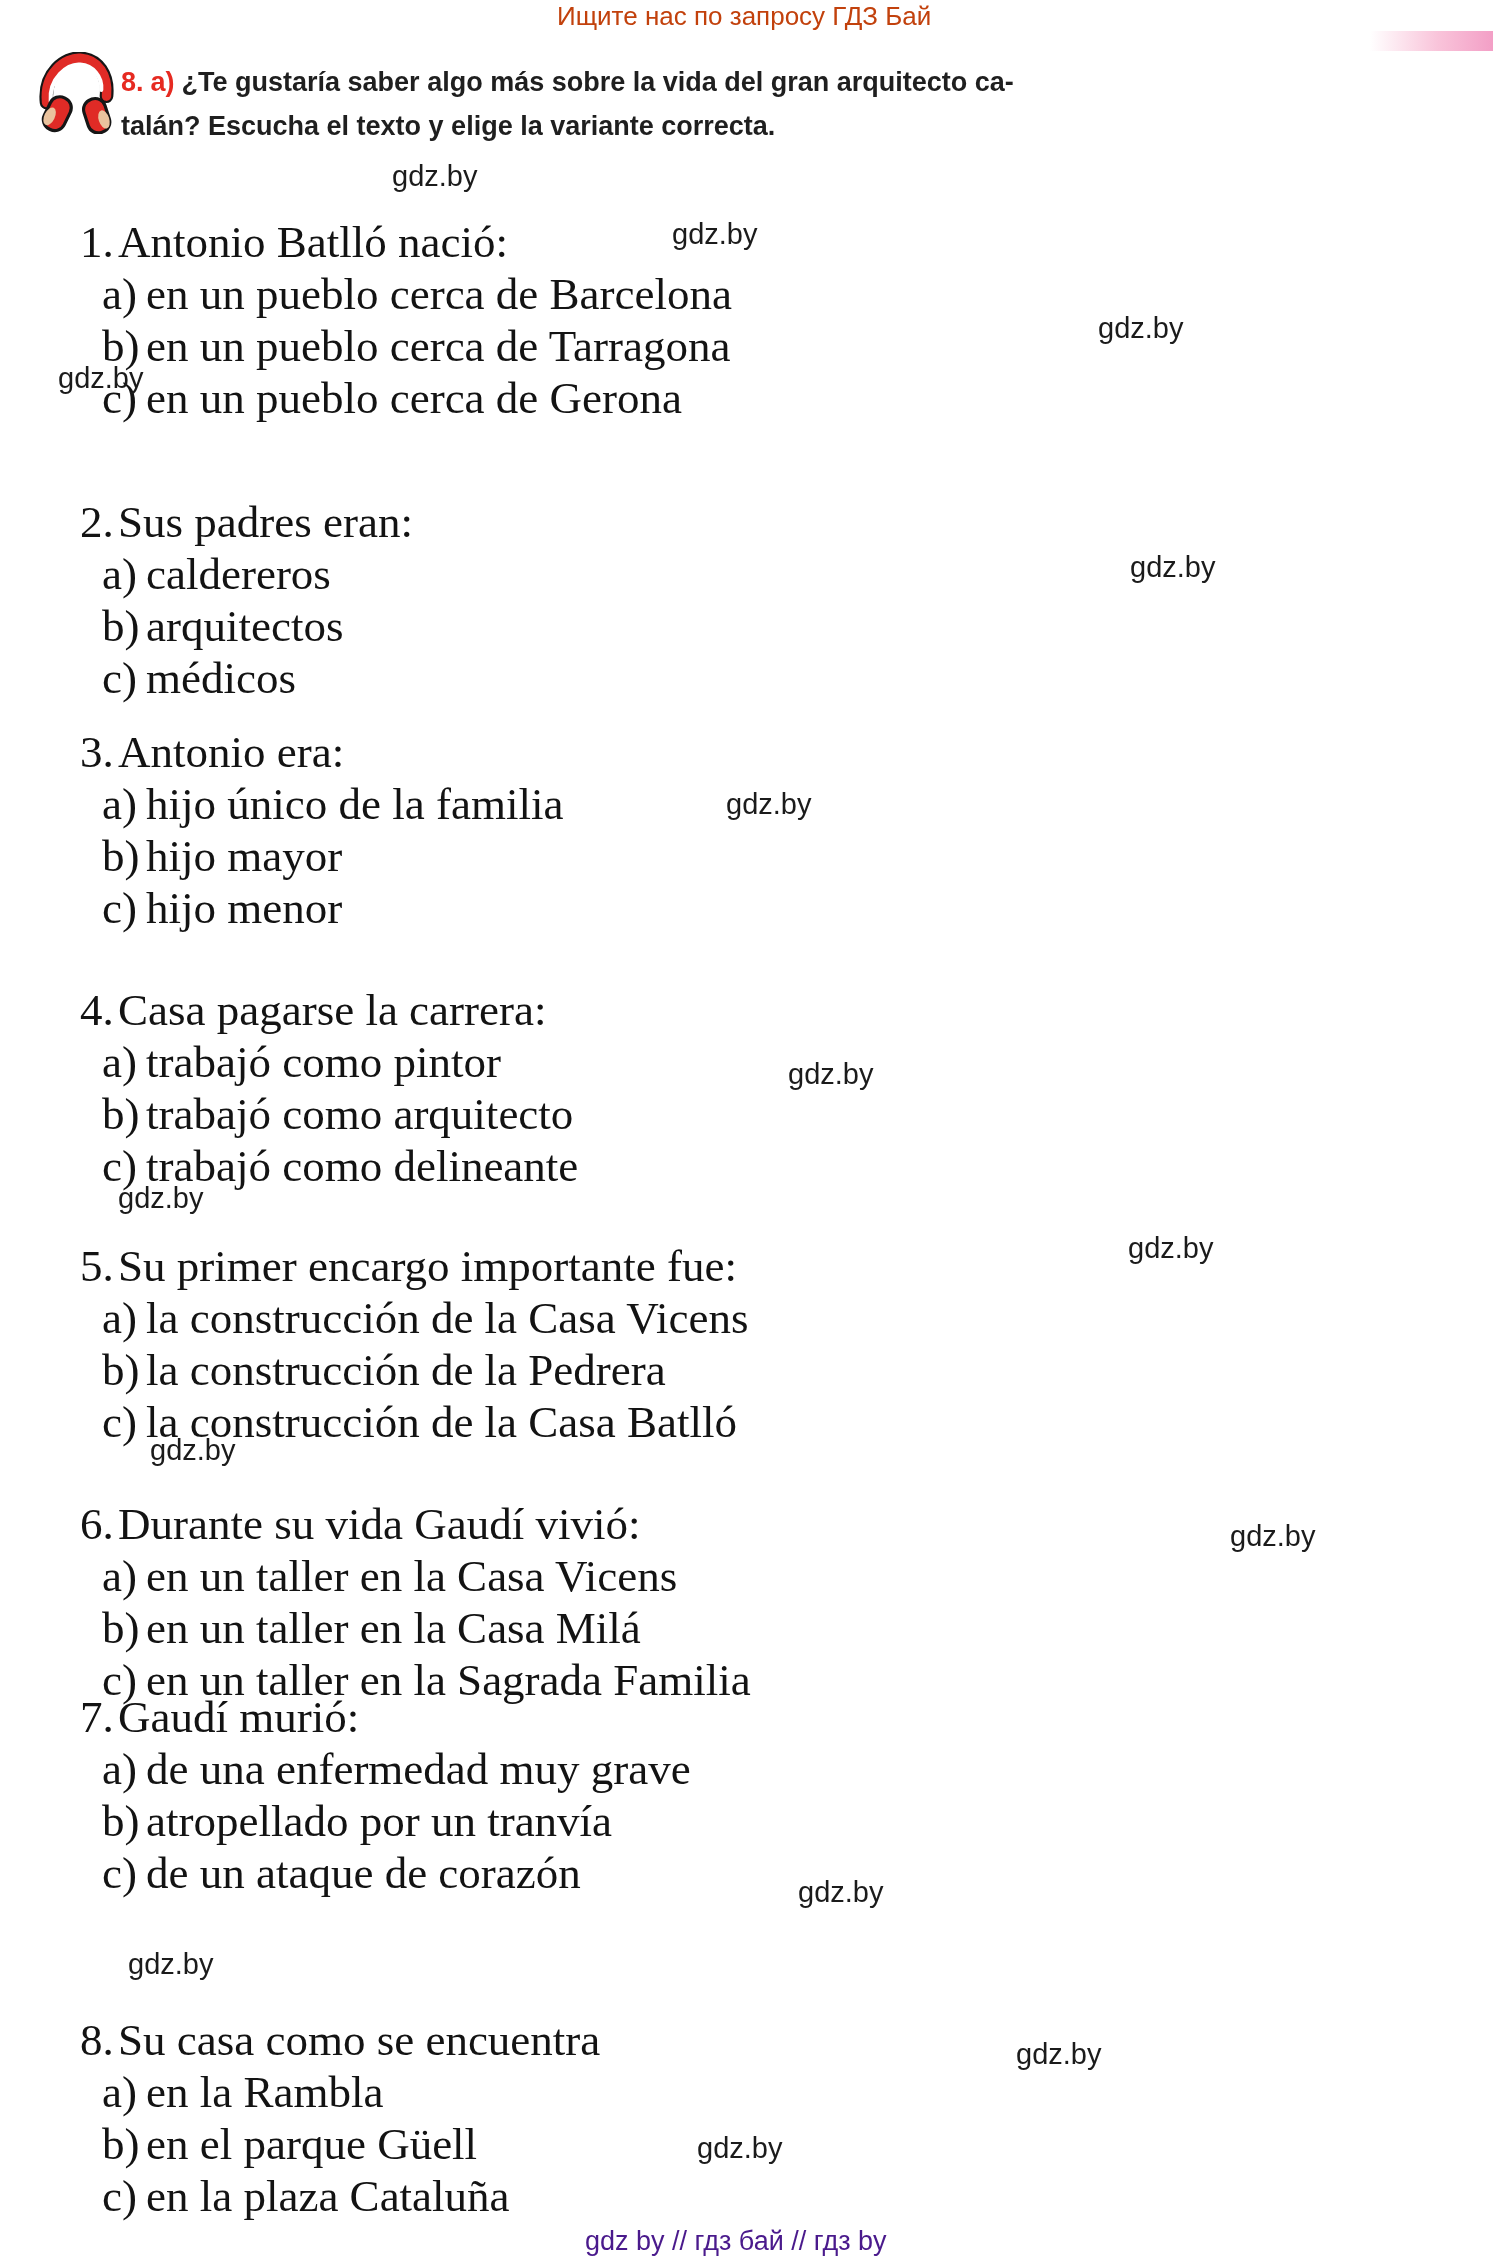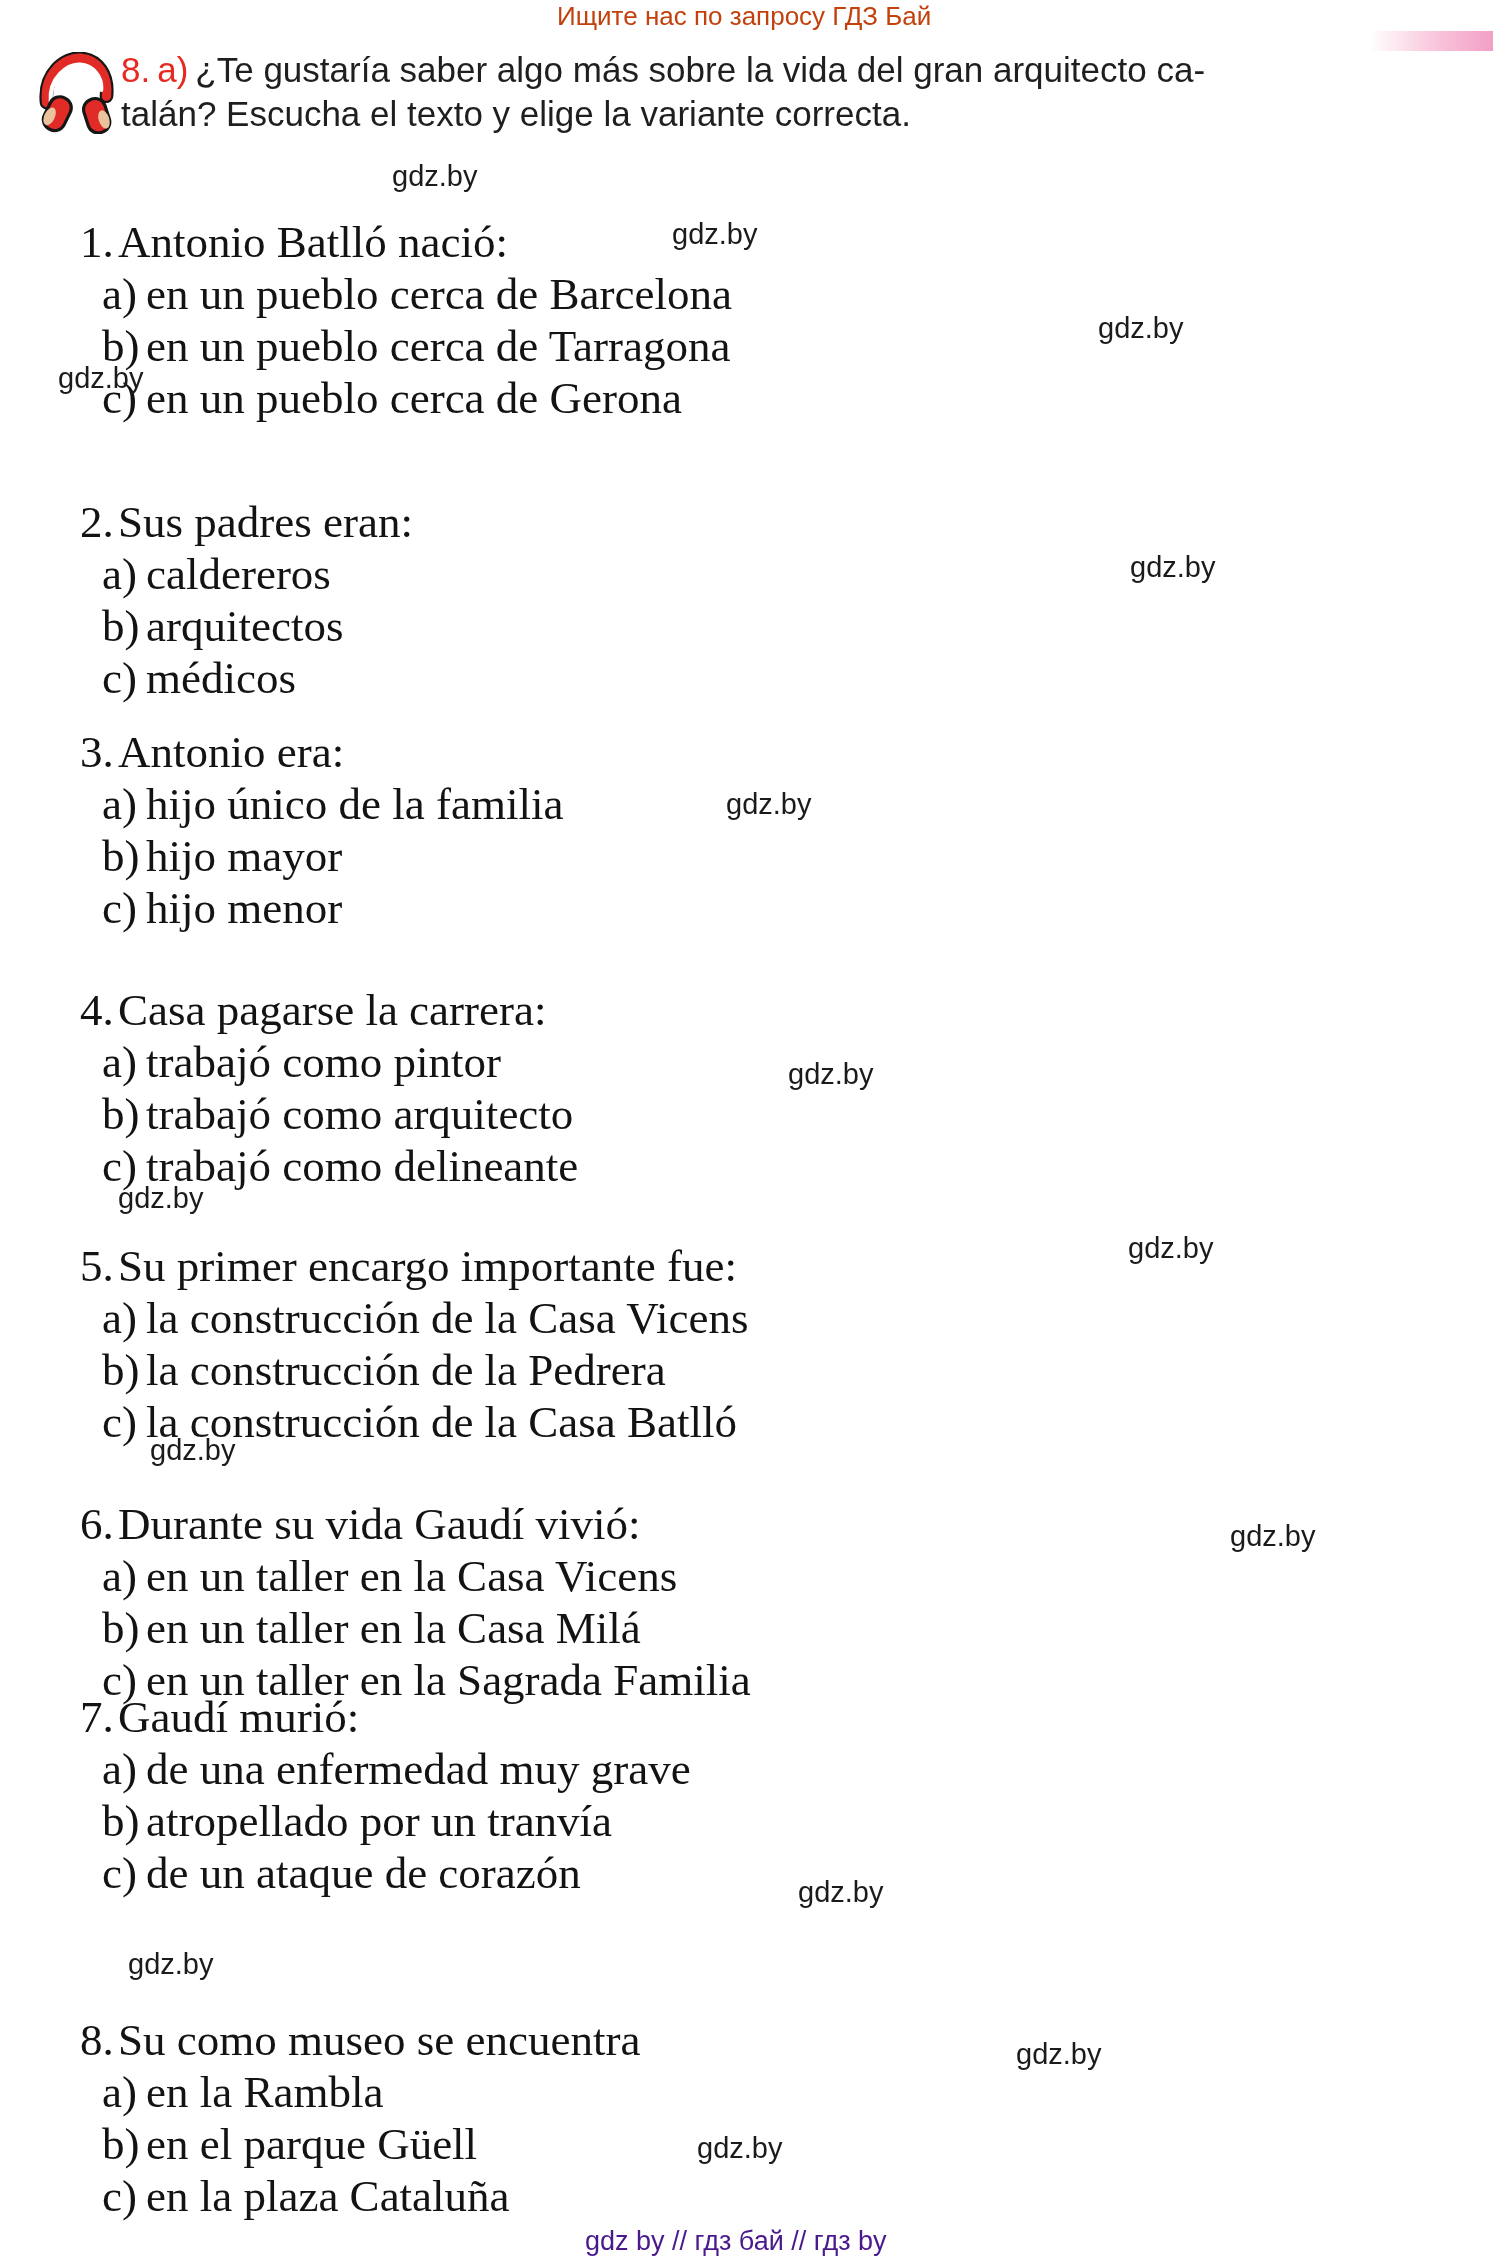--- a/index.html
+++ b/index.html
@@ -7,23 +7,23 @@
 
   .banner{position:absolute;left:557px;top:2px;
     font-family:"Liberation Sans",sans-serif;font-size:26px;line-height:28px;
     color:#c2410c;white-space:nowrap;}
 
   .pink-bar{position:absolute;left:1370px;top:31px;width:123px;height:20px;
     background:linear-gradient(to right,#ffffff,#f9c4da 55%,#f39fc6);}
 
   .hp{position:absolute;left:38px;top:52px;width:76px;height:82px;}
 
-  .heading{position:absolute;left:121px;top:48px;width:1300px;
-    font-family:"Liberation Sans",sans-serif;font-weight:normal;
-    font-size:35px;line-height:44px;color:#1f1f1f;}
+  .heading{position:absolute;left:121px;top:60px;width:1300px;
+    font-family:"Liberation Sans",sans-serif;font-weight:bold;
+    font-size:27px;line-height:44px;color:#1f1f1f;}
   .h-red{color:#e62a21;margin-right:7px;}
 
   .question{position:absolute;left:0;width:100%;
     font-family:"Liberation Serif","DejaVu Serif",serif;
     font-size:45px;line-height:52px;color:#131313;white-space:nowrap;}
   .q-line{padding-left:80px;}
   .q-num{display:inline-block;min-width:38px;}
   .o-line{padding-left:102px;}
   .o-label{display:inline-block;min-width:44px;}
 
@@ -111,21 +111,21 @@
   </div>
 
   <div class="question" style="top:1691px">
     <div class="q-line"><span class="q-num">7.</span><span class="q-title">Gaudí murió:</span></div>
     <div class="o-line"><span class="o-label">a)</span><span class="o-text">de una enfermedad muy grave</span></div>
     <div class="o-line"><span class="o-label">b)</span><span class="o-text">atropellado por un tranvía</span></div>
     <div class="o-line"><span class="o-label">c)</span><span class="o-text">de un ataque de corazón</span></div>
   </div>
 
   <div class="question" style="top:2014px">
-    <div class="q-line"><span class="q-num">8.</span><span class="q-title">Su como museo se encuentra</span></div>
+    <div class="q-line"><span class="q-num">8.</span><span class="q-title">Su casa como se encuentra</span></div>
     <div class="o-line"><span class="o-label">a)</span><span class="o-text">en la Rambla</span></div>
     <div class="o-line"><span class="o-label">b)</span><span class="o-text">en el parque Güell</span></div>
     <div class="o-line"><span class="o-label">c)</span><span class="o-text">en la plaza Cataluña</span></div>
   </div>
 
   <span class="wm" style="left:392px;top:160px">gdz.by</span>
   <span class="wm" style="left:672px;top:218px">gdz.by</span>
   <span class="wm" style="left:1098px;top:312px">gdz.by</span>
   <span class="wm" style="left:58px;top:362px">gdz.by</span>
   <span class="wm" style="left:1130px;top:551px">gdz.by</span>

